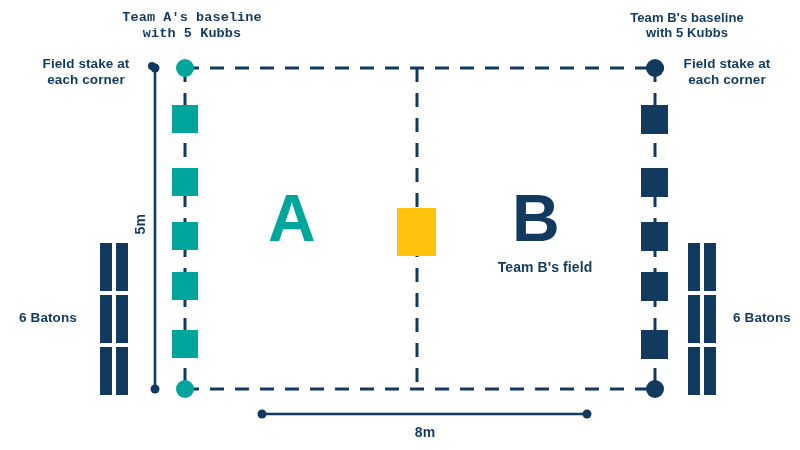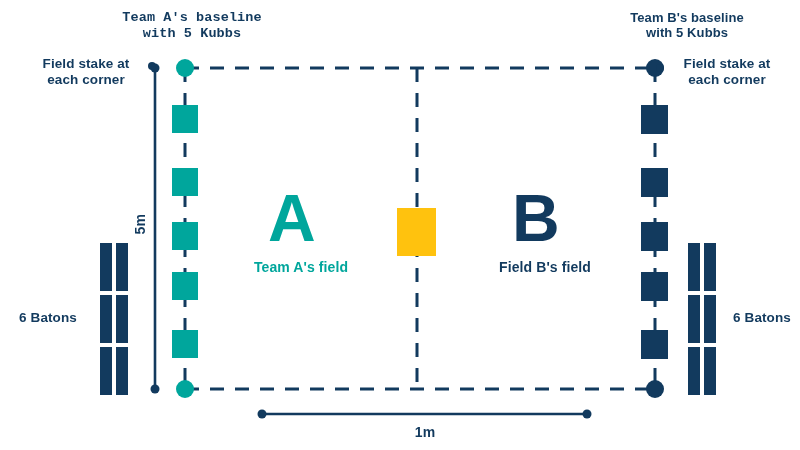--- a/index.html
+++ b/index.html
@@ -135,22 +135,21 @@
 each corner</div>
 
   <div class="lbl" style="left:2px; top:310px; width:92px; font-size:13.5px; text-align:center;">6 Batons</div>
 
   <div class="lbl" style="left:716px; top:310px; width:92px; font-size:13.5px; text-align:center;">6 Batons</div>
 
   <div class="big-letter lbl-teal" style="left:268px; top:185px; font-size:66px;">A</div>
 
   <div class="big-letter" style="left:512px; top:185px; font-size:66px; color:#123A5E;">B</div>
 
-  <div class="lbl lbl-teal" style="left:226px; top:259px; width:150px; font-size:14px;">Team A's field</div>
 
-  <div class="lbl" style="left:470px; top:259px; width:150px; font-size:14px;">Field B's field</div>
+  <div class="lbl" style="left:470px; top:259px; width:150px; font-size:14px;">Team B's field</div>
 
   <div class="lbl" style="left:120px; top:216px; width:40px; font-size:14px;
               transform:rotate(-90deg); transform-origin:center center;">5m</div>
 
-  <div class="lbl" style="left:400px; top:424px; width:50px; font-size:14px;">1m</div>
+  <div class="lbl" style="left:400px; top:424px; width:50px; font-size:14px;">8m</div>
 
 </div>
 
 </body></html>

